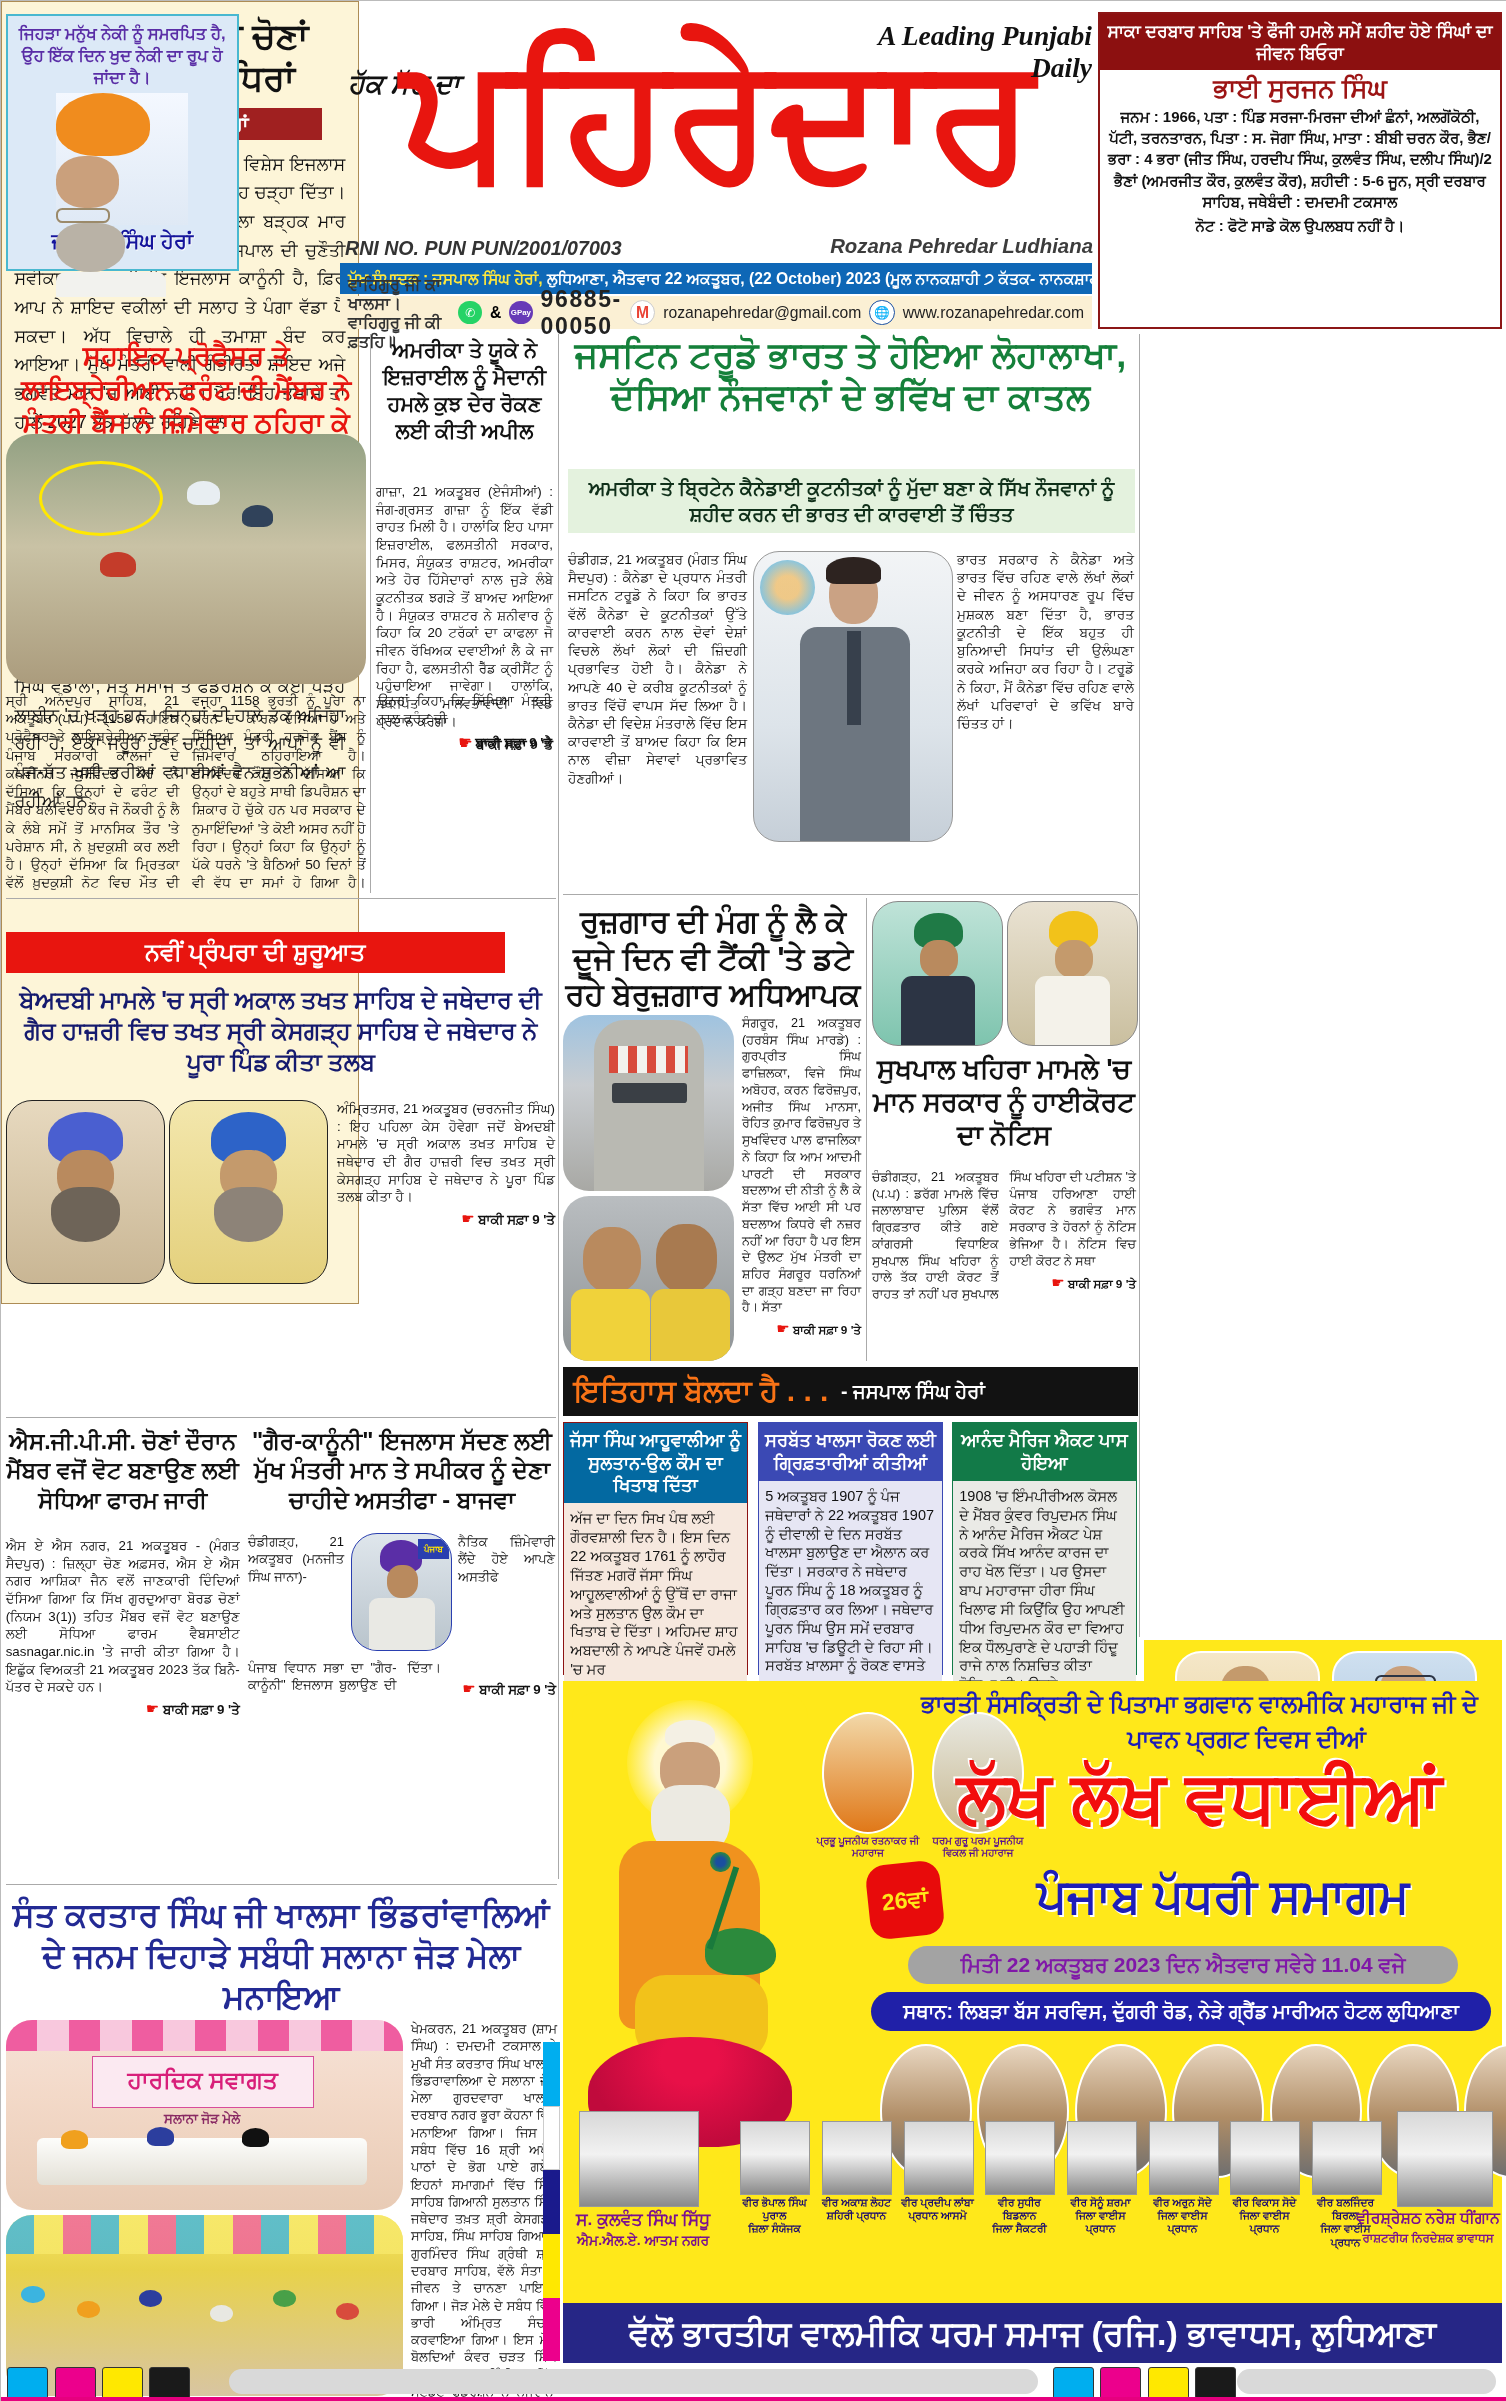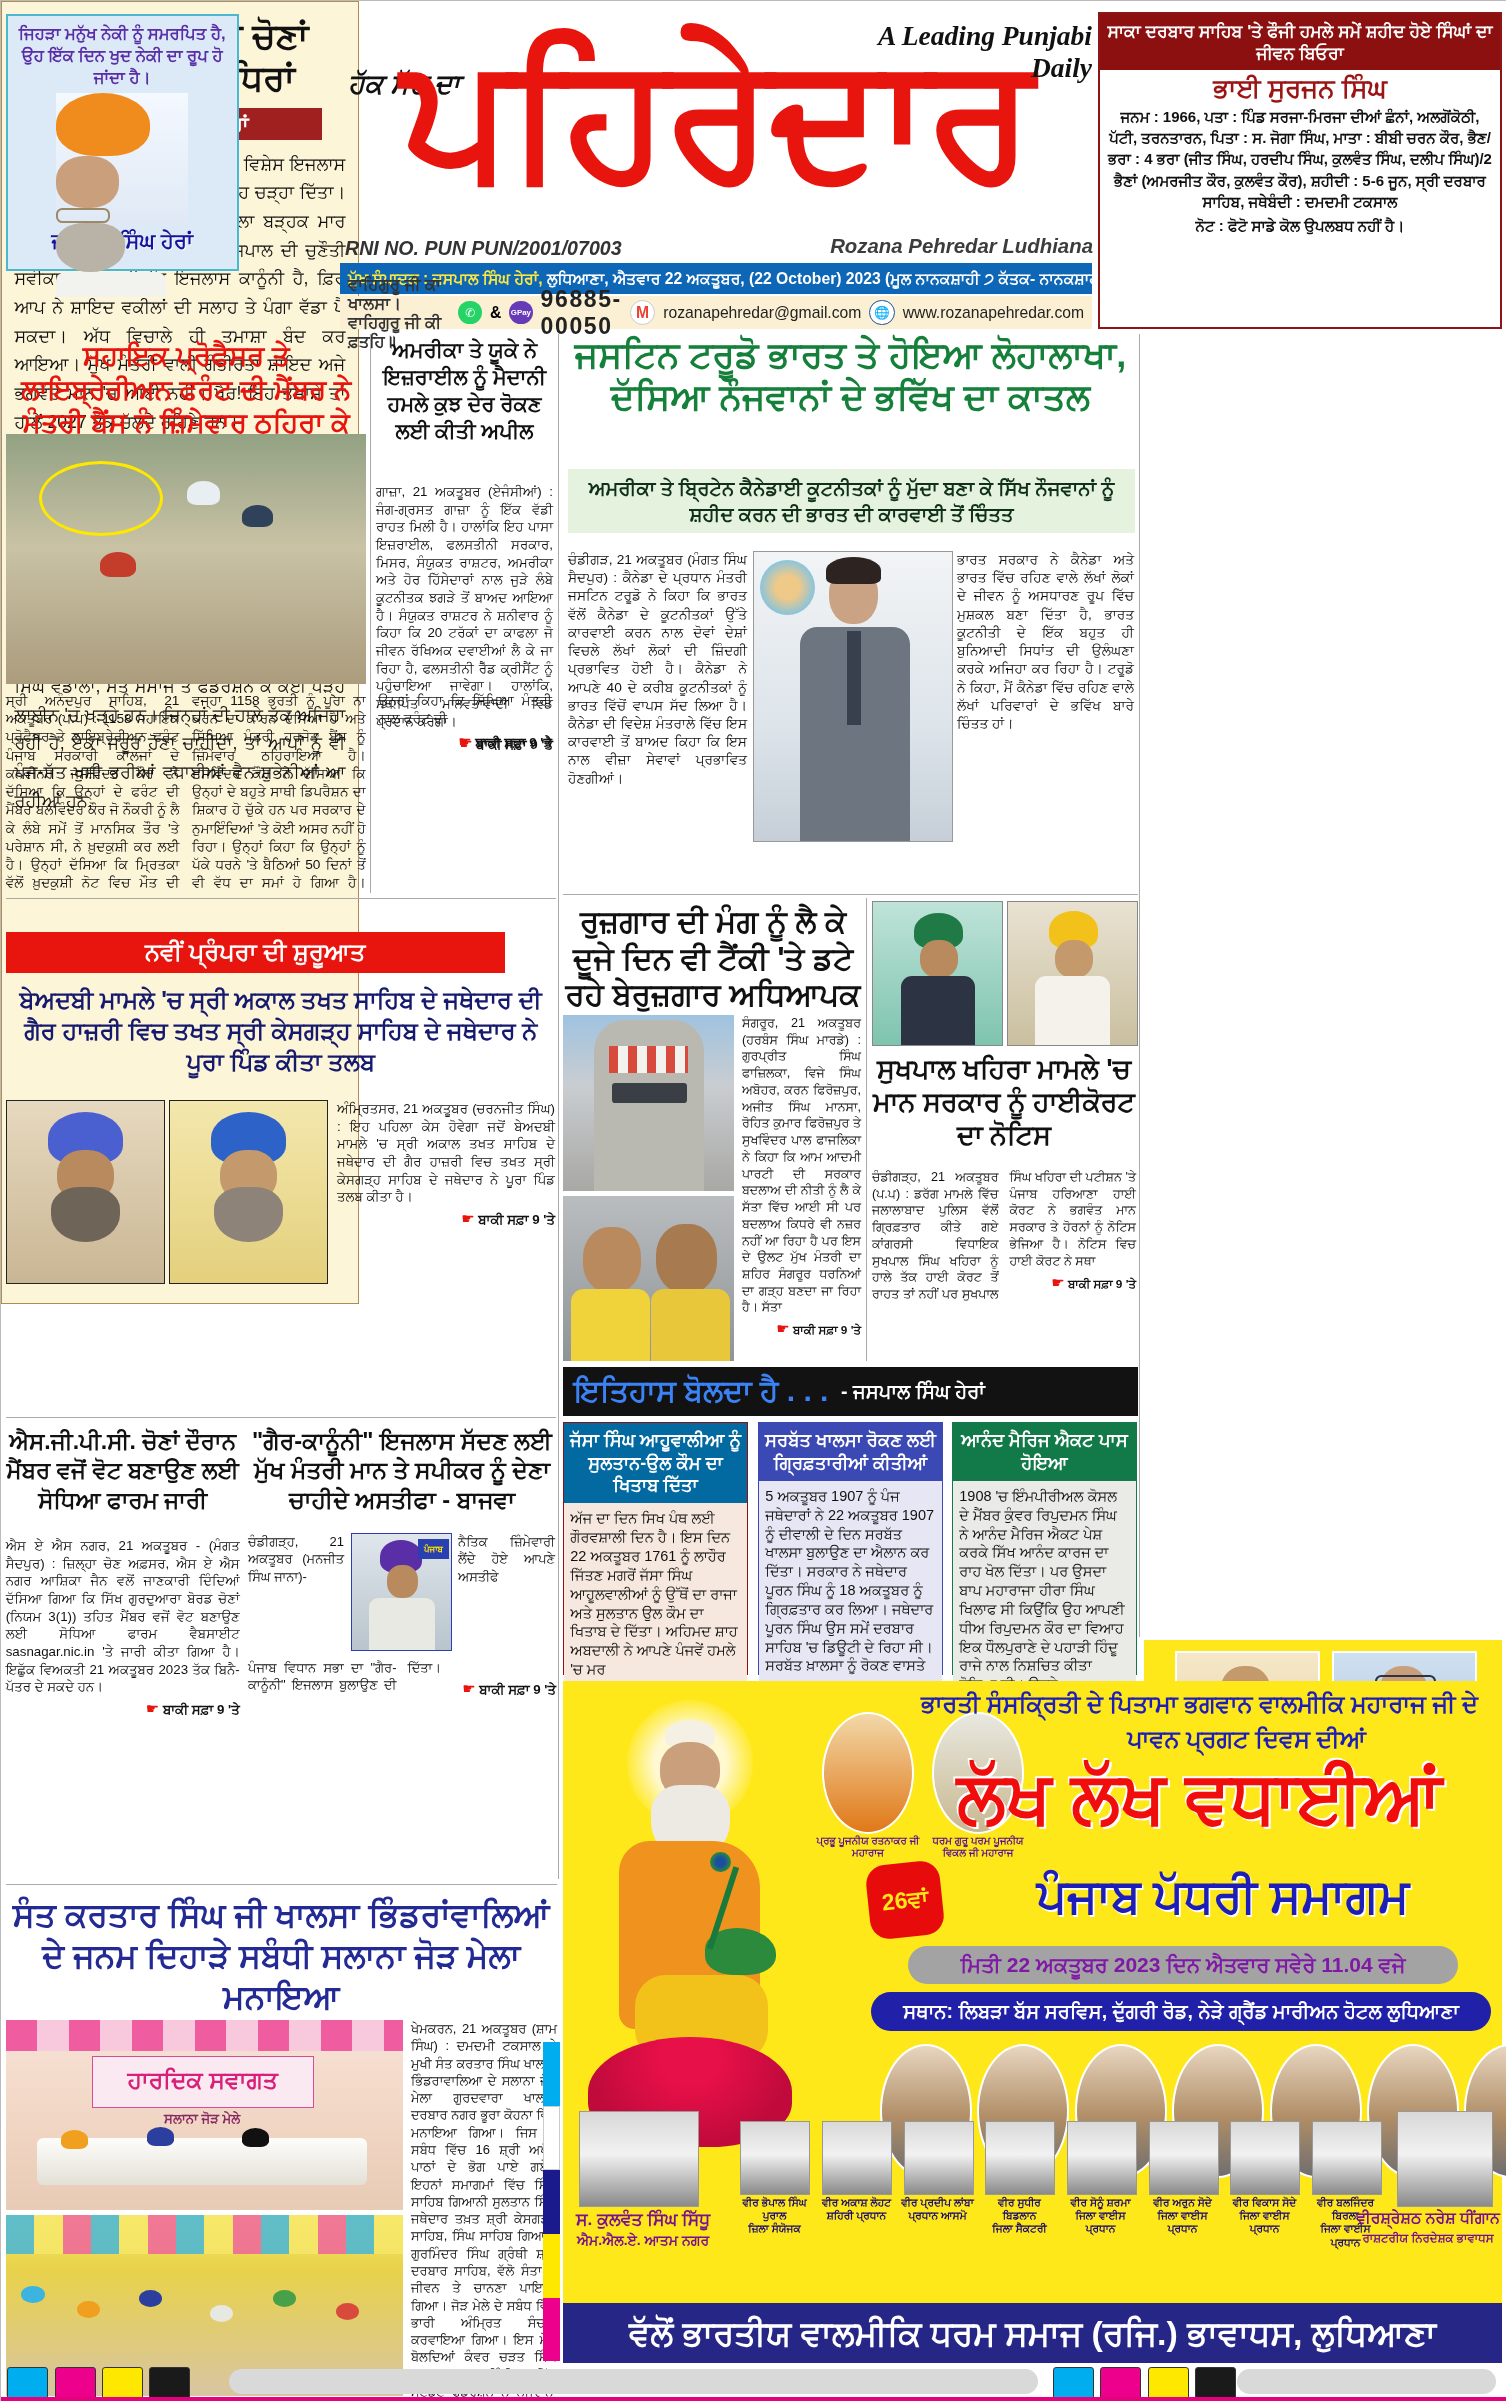--- a/index.html
+++ b/index.html
@@ -9,21 +9,21 @@
   .ctr{text-align:center;}
   .jst{text-align:justify;}
   .b{font-weight:bold;}
   .x{font-weight:900;}
   .it{font-style:italic;}
   .serif{font-family:"Liberation Serif","DejaVu Serif",serif;}
   .vline{position:absolute;width:0;border-left:1.6px solid #aaa;}
   .hline{position:absolute;height:0;border-top:1.6px solid #aaa;}
   .cont{display:block;text-align:right;font-weight:900;color:#111;font-size:13.3px;margin-top:3.1px;}
   .cont .hand{color:#e8150f;font-size:15px;}
-  .ph{position:absolute;overflow:hidden;background:#c9c9c9;}
+  .ph{position:absolute;overflow:hidden;background:#c9c9c9;border-radius:26px;}
   .ph div{position:absolute;}
   
   #quoteBox{left:4.7px;top:12.6px;width:229px;height:253px;border:2.4px solid #49b8d0;background:#dce9f7;}
   #quoteBox .q{padding:7.9px 6.3px 3.1px 6.3px;font-size:16.5px;font-weight:bold;color:#5a2ea6;line-height:1.32;text-align:center;}
   #edPhoto{position:relative;width:132px;height:132px;margin:1.6px auto 0 auto;background:linear-gradient(180deg,#f4f8ff 0%,#dfe9f5 100%);}
   #edPhoto .turban{left:19px;top:4.7px;width:94px;height:63px;background:#f08c1e;border-radius:50% 50% 42% 42%;}
   #edPhoto .face{left:35px;top:41px;width:63px;height:52px;background:#caa07c;border-radius:45%;}
   #edPhoto .specs{left:41px;top:58px;width:50px;height:11px;border:2.4px solid #9b8a6a;border-radius:6.3px;background:transparent;}
   #edPhoto .beard{left:31px;top:75px;width:69px;height:49px;background:#b9b2a6;border-radius:40% 40% 50% 50%;}
   #edPhoto .shirt{left:11px;top:107px;width:110px;height:25px;background:#f2f2ee;border-radius:9.4px 9.4px 0 0;}
@@ -188,21 +188,21 @@
     <div style="left:47px;top:38px;width:38px;height:38px;background:#c49a6c;border-radius:45%;"></div>
     <div style="left:27px;top:74px;width:75px;height:69px;background:#f4f2ea;border-radius:11px 11px 0 0;"></div>
   </div>
   <div class="abs x ctr blk" style="left:871px;top:1052px;width:264px;font-size:27px;line-height:1.22;">ਸੁਖਪਾਲ ਖਹਿਰਾ ਮਾਮਲੇ 'ਚ ਮਾਨ ਸਰਕਾਰ ਨੂੰ ਹਾਈਕੋਰਟ ਦਾ ਨੋਟਿਸ</div>
   <div class="abs jst body" style="left:871px;top:1168px;width:264px;height:188px;column-count:2;column-gap:11px;font-size:12.6px;">
     <span>ਚੰਡੀਗੜ੍ਹ, 21 ਅਕਤੂਬਰ (ਪ.ਪ) : ਡਰੱਗ ਮਾਮਲੇ ਵਿੱਚ ਜਲਾਲਾਬਾਦ ਪੁਲਿਸ ਵੱਲੋਂ ਗ੍ਰਿਫ਼ਤਾਰ ਕੀਤੇ ਗਏ ਕਾਂਗਰਸੀ ਵਿਧਾਇਕ ਸੁਖਪਾਲ ਸਿੰਘ ਖਹਿਰਾ ਨੂੰ ਹਾਲੇ ਤੱਕ ਹਾਈ ਕੋਰਟ ਤੋਂ ਰਾਹਤ ਤਾਂ ਨਹੀਂ ਪਰ ਸੁਖਪਾਲ ਸਿੰਘ ਖਹਿਰਾ ਦੀ ਪਟੀਸ਼ਨ 'ਤੇ ਪੰਜਾਬ ਹਰਿਆਣਾ ਹਾਈ ਕੋਰਟ ਨੇ ਭਗਵੰਤ ਮਾਨ ਸਰਕਾਰ ਤੇ ਹੋਰਨਾਂ ਨੂੰ ਨੋਟਿਸ ਭੇਜਿਆ ਹੈ। ਨੋਟਿਸ ਵਿਚ ਹਾਈ ਕੋਰਟ ਨੇ ਸਥਾ</span>
     <span class="cont" style="font-size:11.8px;"><span class="hand">☛</span> <span>ਬਾਕੀ ਸਫ਼ਾ 9 'ਤੇ</span></span>
   </div>
 
   <div class="abs" style="left:562px;top:1366px;width:575px;height:49px;background:#121212;display:flex;align-items:center;padding:0 11px;box-sizing:border-box;gap:12.6px;">
-    <span class="x" style="color:#3b82f6;font-size:30px;">ਇਤਿਹਾਸ ਬੋਲਦਾ ਹੈ . . .</span>
+    <span class="x" style="color:#f97316;font-size:30px;">ਇਤਿਹਾਸ ਬੋਲਦਾ ਹੈ . . .</span>
     <span class="b" style="color:#fff;font-size:19.6px;">- ਜਸਪਾਲ ਸਿੰਘ ਹੇਰਾਂ</span>
   </div>
   <div class="hbox" style="left:562px;top:1421px;border:1.6px solid #8c1212;">
     <div class="t" style="background:#0369a1;">ਜੱਸਾ ਸਿੰਘ ਆਹੂਵਾਲੀਆ ਨੂੰ ਸੁਲਤਾਨ-ਉਲ ਕੌਮ ਦਾ ਖਿਤਾਬ ਦਿੱਤਾ</div>
     <div class="bd" style="background:#f6e8de;">
       <span>ਅੱਜ ਦਾ ਦਿਨ ਸਿਖ ਪੰਥ ਲਈ ਗੌਰਵਸ਼ਾਲੀ ਦਿਨ ਹੈ। ਇਸ ਦਿਨ 22 ਅਕਤੂਬਰ 1761 ਨੂੰ ਲਾਹੌਰ ਜਿੱਤਣ ਮਗਰੋਂ ਜੱਸਾ ਸਿੰਘ ਆਹੂਲਵਾਲੀਆਂ ਨੂੰ ਉੱਥੋਂ ਦਾ ਰਾਜਾ ਅਤੇ ਸੁਲਤਾਨ ਉਲ ਕੌਮ ਦਾ ਖਿਤਾਬ ਦੇ ਦਿੱਤਾ। ਅਹਿਮਦ ਸ਼ਾਹ ਅਬਦਾਲੀ ਨੇ ਆਪਣੇ ਪੰਜਵੇਂ ਹਮਲੇ 'ਚ ਮਰ</span>
       <span class="cont" style="font-size:12.6px;"><span class="hand">☛</span> <span>ਬਾਕੀ ਸਫ਼ਾ 9 'ਤੇ</span></span>
     </div>
   </div>
   <div class="hbox" style="left:757px;top:1421px;border:1.6px solid #3b49b4;">

